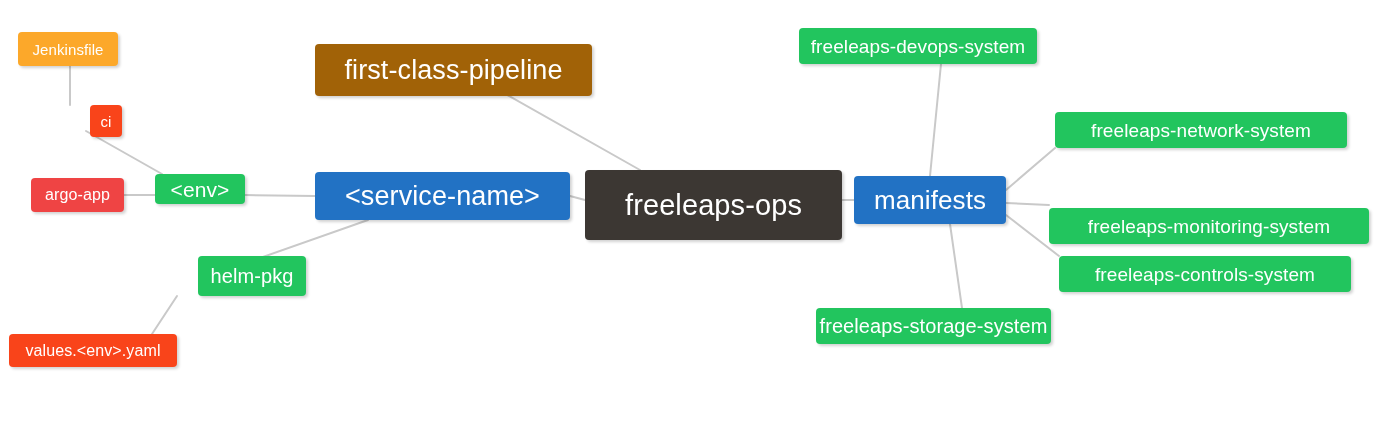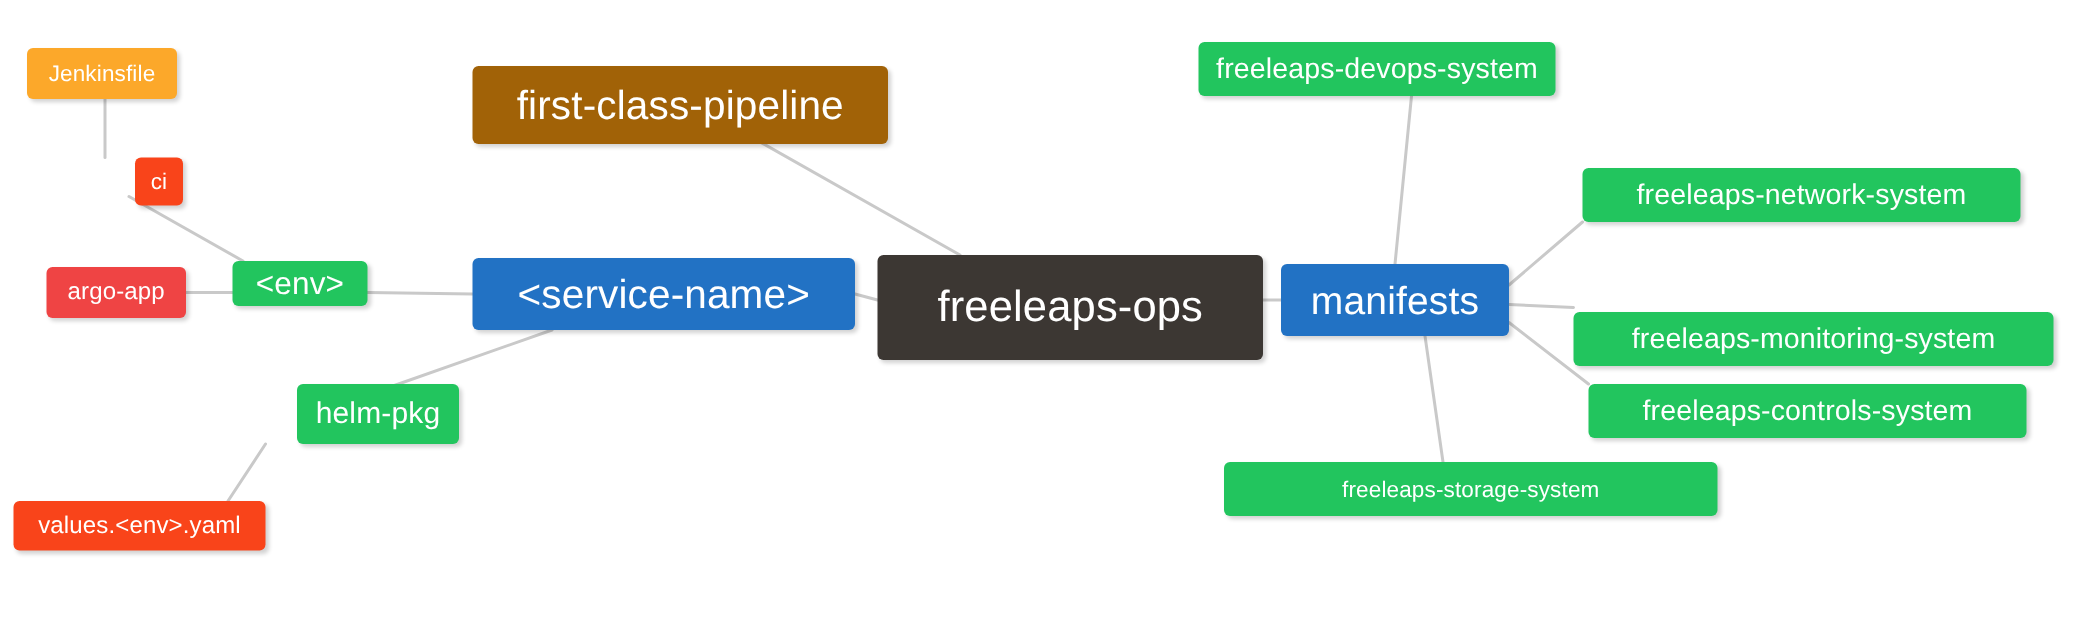--- a/index.html
+++ b/index.html
@@ -67,15 +67,15 @@
       <div class="node" style="left: 152px; top: 256px; width: 108px; height: 40px; background: rgb(34, 197, 94); font-size: 20px; margin-left: 46px;">helm-pkg</div>
       <div class="node" style="left: 9px; top: 334px; width: 168px; height: 33px; background: rgb(249, 68, 26); font-size: 16px;">values.&lt;env&gt;.yaml</div>
       <div class="node" style="left: 315px; top: 44px; width: 277px; height: 52px; background: #a16207; font-size: 27px;">first-class-pipeline</div>
       <div class="node" style="left: 315px; top: 172px; width: 255px; height: 48px; background: rgb(34, 114, 196); font-size: 27px;">&lt;service-name&gt;</div>
       <div class="node" style="left: 585px; top: 170px; width: 257px; height: 70px; background: rgb(60, 55, 51); font-size: 29px;">freeleaps-ops</div>
       <div class="node" style="left: 854px; top: 176px; width: 152px; height: 48px; background: rgb(34, 114, 196); font-size: 26px;">manifests</div>
       <div class="node" style="left: 799px; top: 28px; width: 238px; height: 36px; background: rgb(34, 197, 94); font-size: 19px;">freeleaps-devops-system</div>
       <div class="node" style="left: 1055px; top: 112px; width: 292px; height: 36px; background: rgb(34, 197, 94); font-size: 19px;">freeleaps-network-system</div>
       <div class="node" style="left: 1049px; top: 187px; width: 320px; height: 36px; background: rgb(34, 197, 94); font-size: 19px; margin-top: 21px;">freeleaps-monitoring-system</div>
       <div class="node" style="left: 1059px; top: 256px; width: 292px; height: 36px; background: rgb(34, 197, 94); font-size: 19px;">freeleaps-controls-system</div>
-      <div class="node" style="left: 816px; top: 308px; width: 329px; height: 36px; background: rgb(34, 197, 94); font-size: 15px;">freeleaps-storage-system</div>
+      <div class="node" style="left: 816px; top: 308px; width: 235px; height: 36px; background: rgb(34, 197, 94); font-size: 20px;">freeleaps-storage-system</div>
     </div>
 </div>
 
 </body></html>

